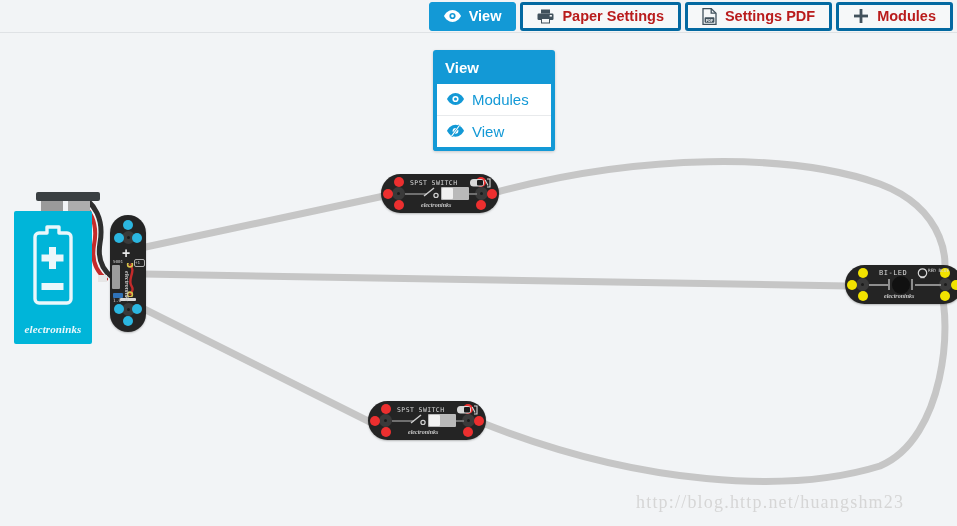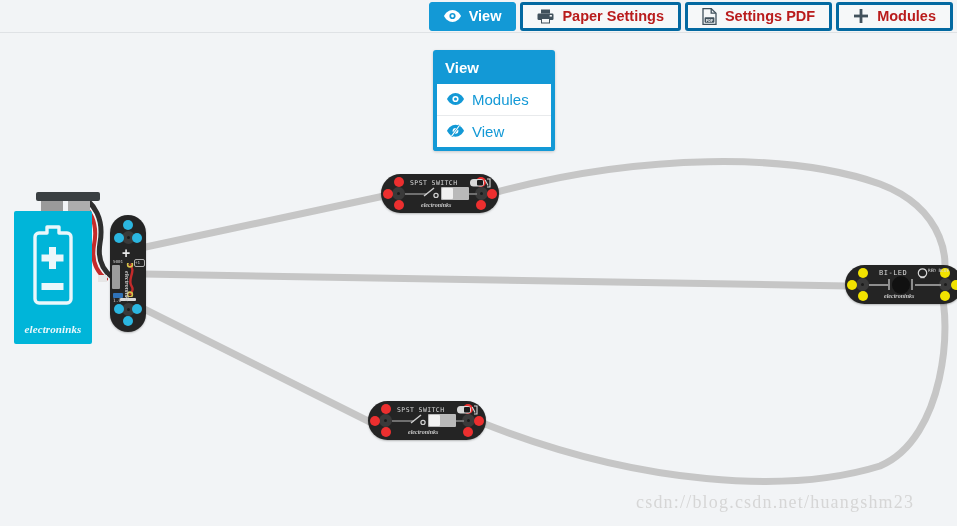--- a/index.html
+++ b/index.html
@@ -422,13 +422,13 @@
     <div class="led-bar" style="left:43px;top:14px;width:2px;height:11px;"></div>
     <div class="led-dot" style="left:47px;top:11px;width:18px;height:18px;"></div>
     <div class="led-bar" style="left:66px;top:14px;width:2px;height:11px;"></div>
     <div class="led-bar" style="left:70px;top:19px;width:26px;height:1.8px;"></div>
 
     <div class="brandlabel" style="left:39px;top:28px;font-size:6px;">electroninks</div>
   </div>
 
 </div>
 
-<div id="watermark">csdn://blog.csdn.net/huangshm23</div>
+<div id="watermark">http://blog.http.net/huangshm23</div>
 
 </body></html>

